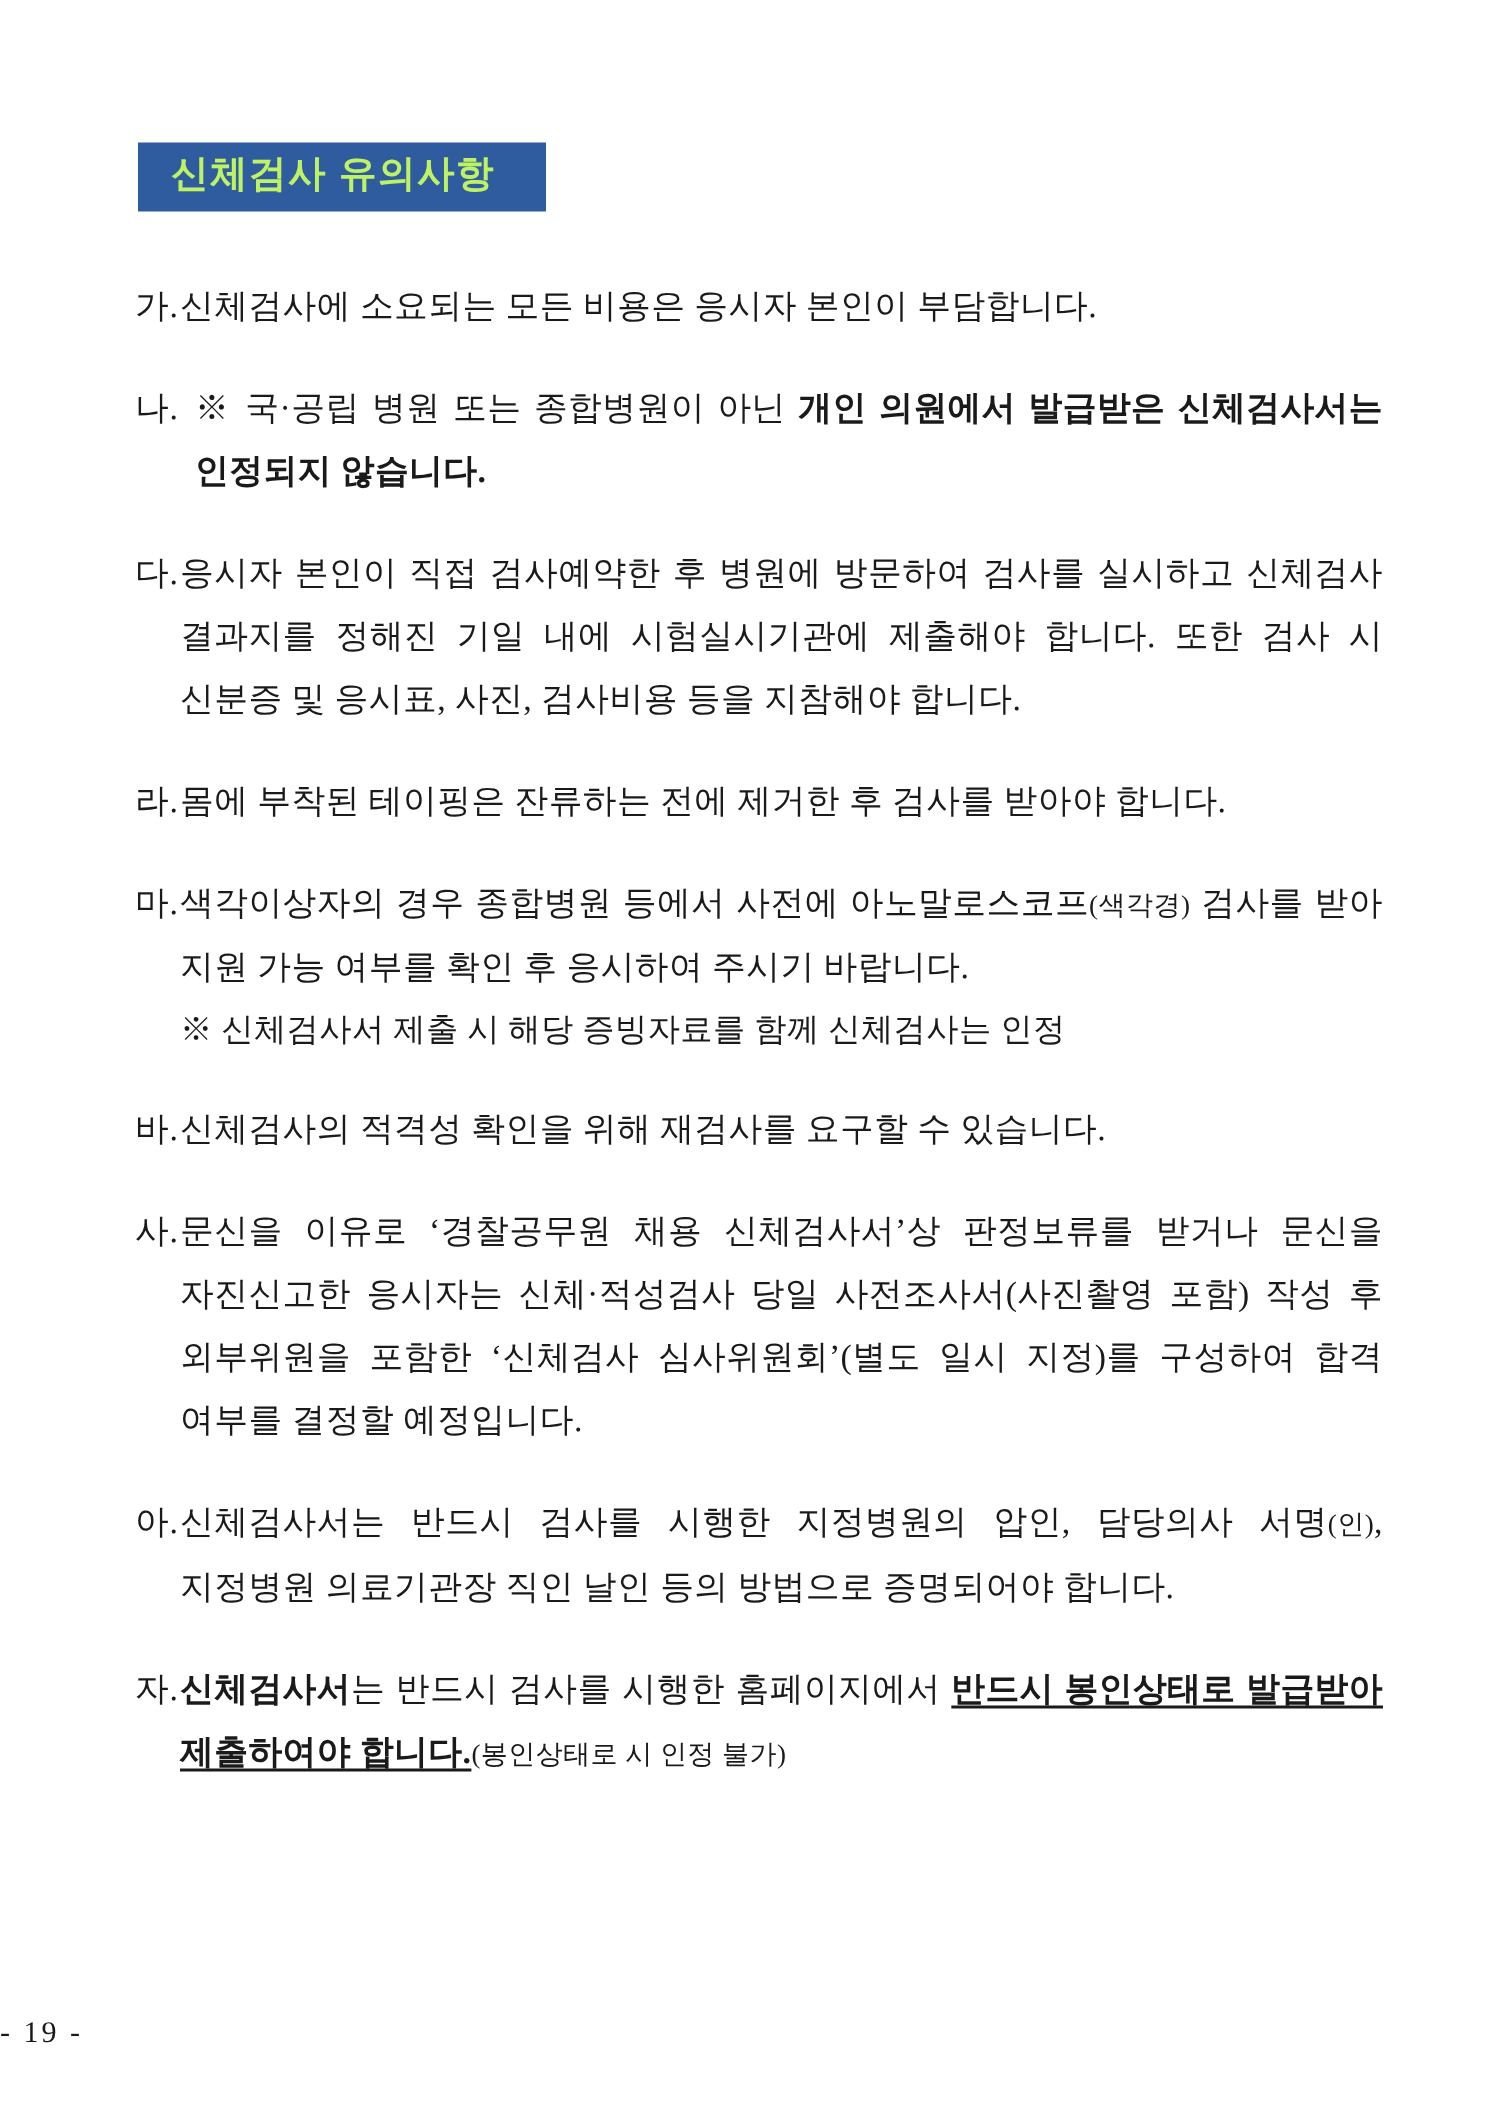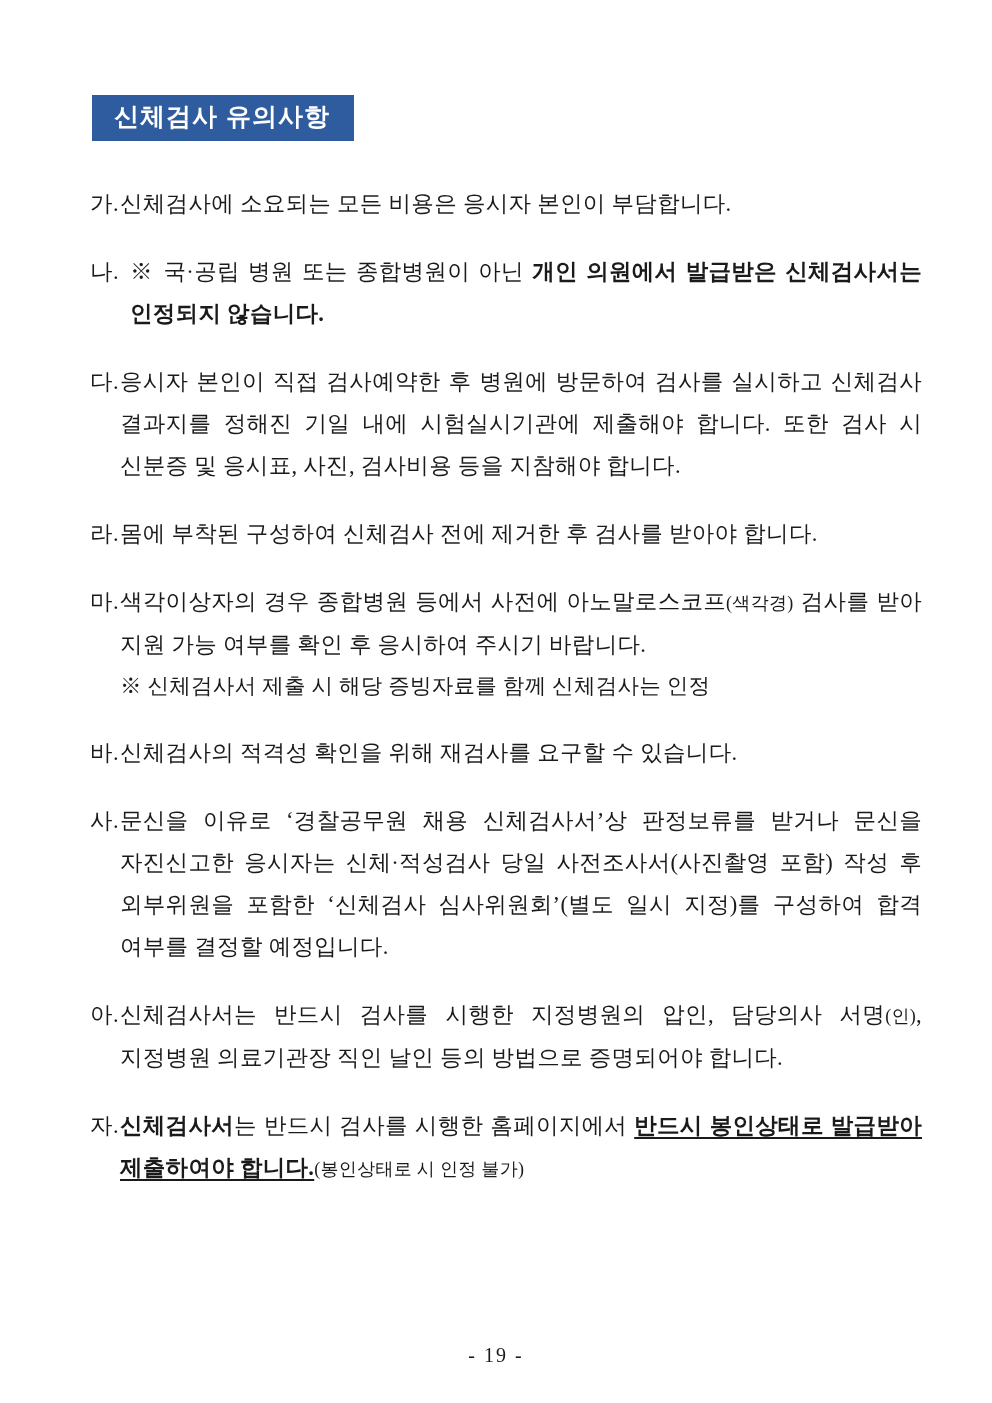--- a/index.html
+++ b/index.html
@@ -20,26 +20,26 @@
     height: 1403px;
     box-sizing: border-box;
     padding: 95px 70px 0 70px;
     position: relative;
   }
 
   
   .heading-badge {
     display: inline-block;
     background: #2e5c9e;
-    color: #ffffff;
+    color: #bef264;
     font-family: "Liberation Sans", "DejaVu Sans", sans-serif;
     font-weight: bold;
     font-size: 25px;
     letter-spacing: 1px;
-    padding: 8px 24px 10px 22px;
+    padding: 8px 34px 10px 22px;
     margin-left: 22px;
     line-height: 1.1;
   }
 
   .body-block {
     margin-top: 42px;
   }
 
   
   .item {
@@ -95,21 +95,20 @@
   .note-line {
     font-size: 21.5px;
     line-height: 40px;
   }
 
   .pagenum {
     position: absolute;
     left: 0;
     right: 0;
     bottom: 36px;
-    text-align: center;
     font-size: 20px;
     letter-spacing: 2px;
     color: #1a1a1a;
   }
 </style>
 </head>
 <body>
 
 <div class="page">
 
@@ -134,21 +133,21 @@
     <div class="item">
       <div class="item-marker">다.</div>
       <div class="item-body">
         <p class="just"><span>응시자 본인이 직접 검사예약한 후 병원에 방문하여 검사를 실시하고 신체검사 결과지를 정해진 기일 내에 시험실시기관에 제출해야 합니다. 또한 검사 시 신분증 및 응시표, 사진, 검사비용 등을 지참해야 합니다.</span></p>
       </div>
     </div>
 
     <div class="item">
       <div class="item-marker">라.</div>
       <div class="item-body">
-        <p class="nojust"><span>몸에 부착된 구성하여 신체검사 전에 제거한 후 검사를 받아야 합니다.</span></p>
+        <p class="nojust"><span>몸에 부착된 테이핑은 잔류하는 전에 제거한 후 검사를 받아야 합니다.</span></p>
       </div>
     </div>
 
     <div class="item">
       <div class="item-marker">마.</div>
       <div class="item-body">
         <p class="just"><span>색각이상자의 경우 종합병원 등에서 사전에 아노말로스코프</span><span class="small">(색각경)</span><span> 검사를 받아 지원 가능 여부를 확인 후 응시하여 주시기 바랍니다.</span></p>
         <p class="note-line"><span>※ 신체검사서 제출 시 해당 증빙자료를 함께 신체검사는 인정</span></p>
       </div>
     </div>

